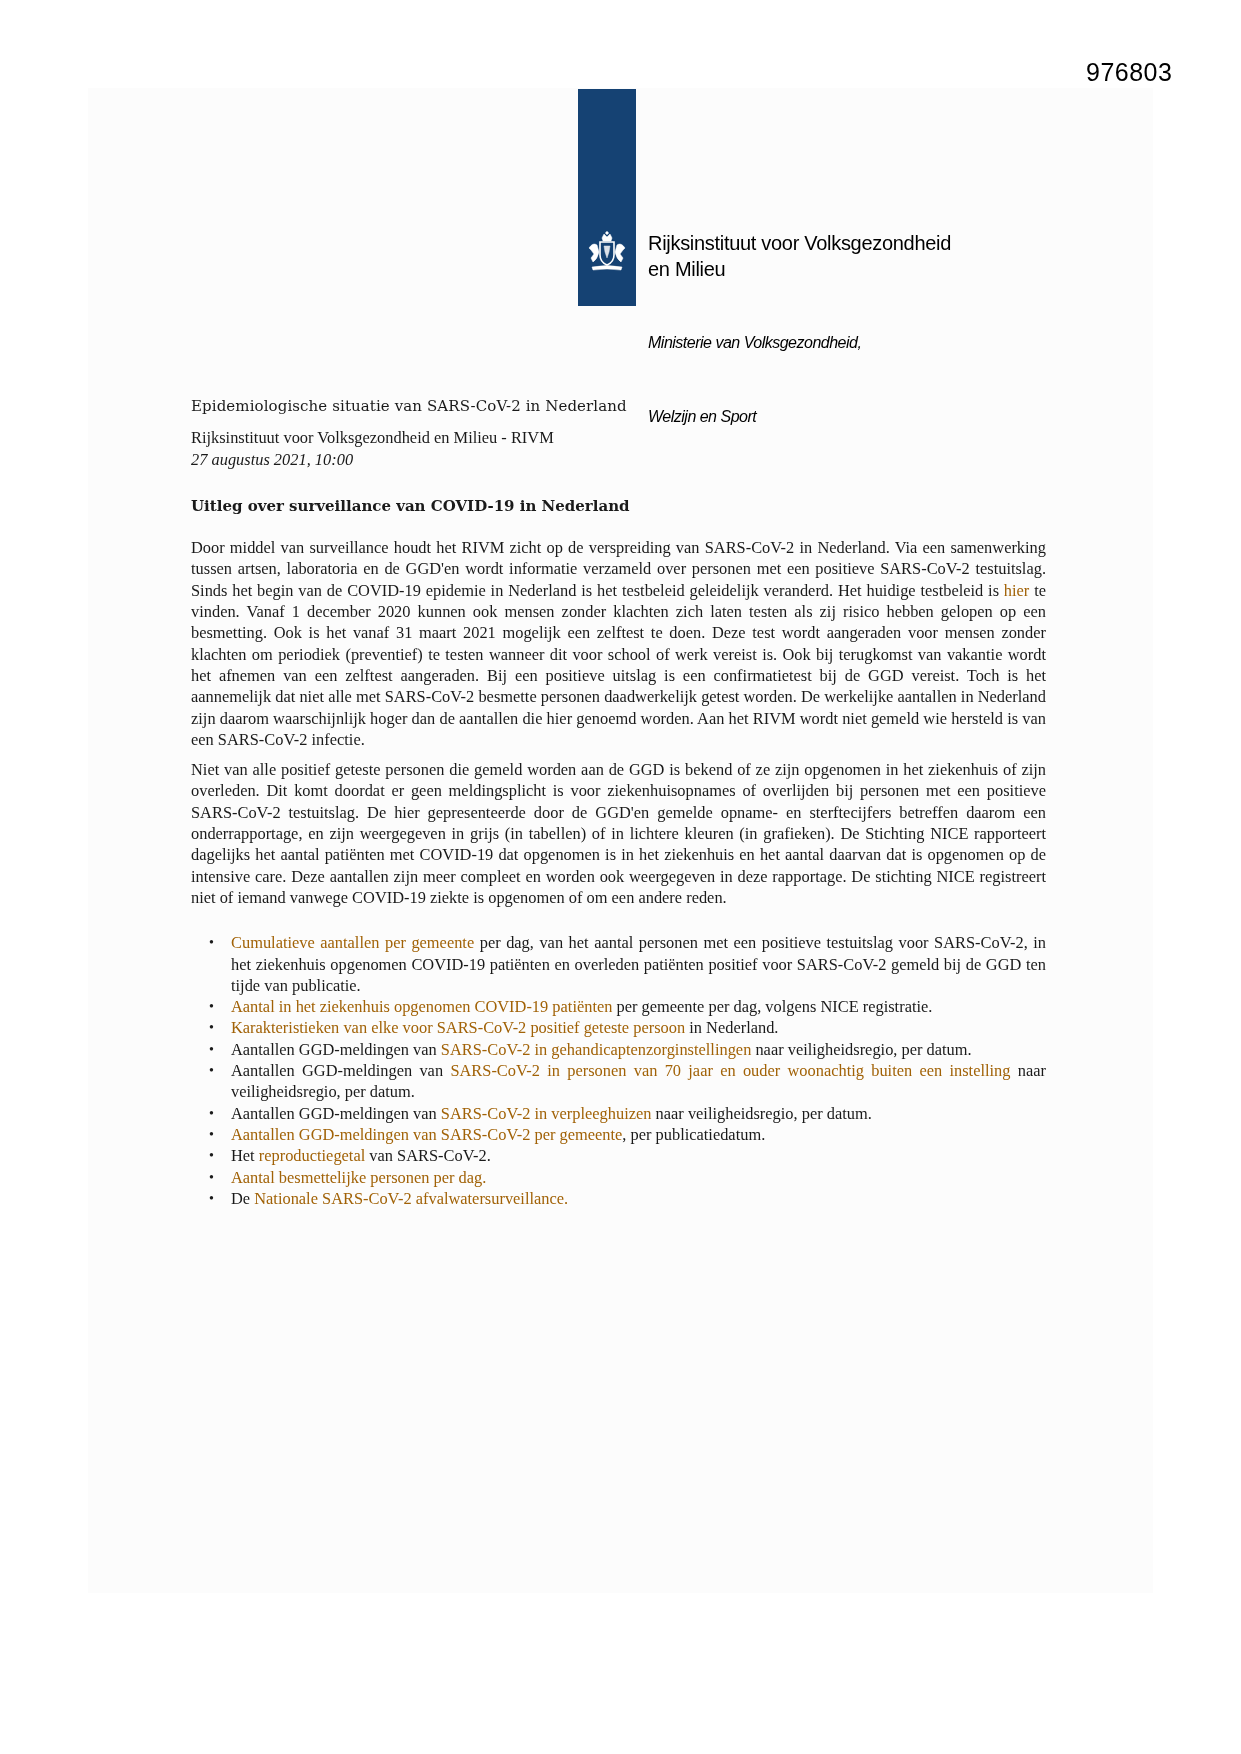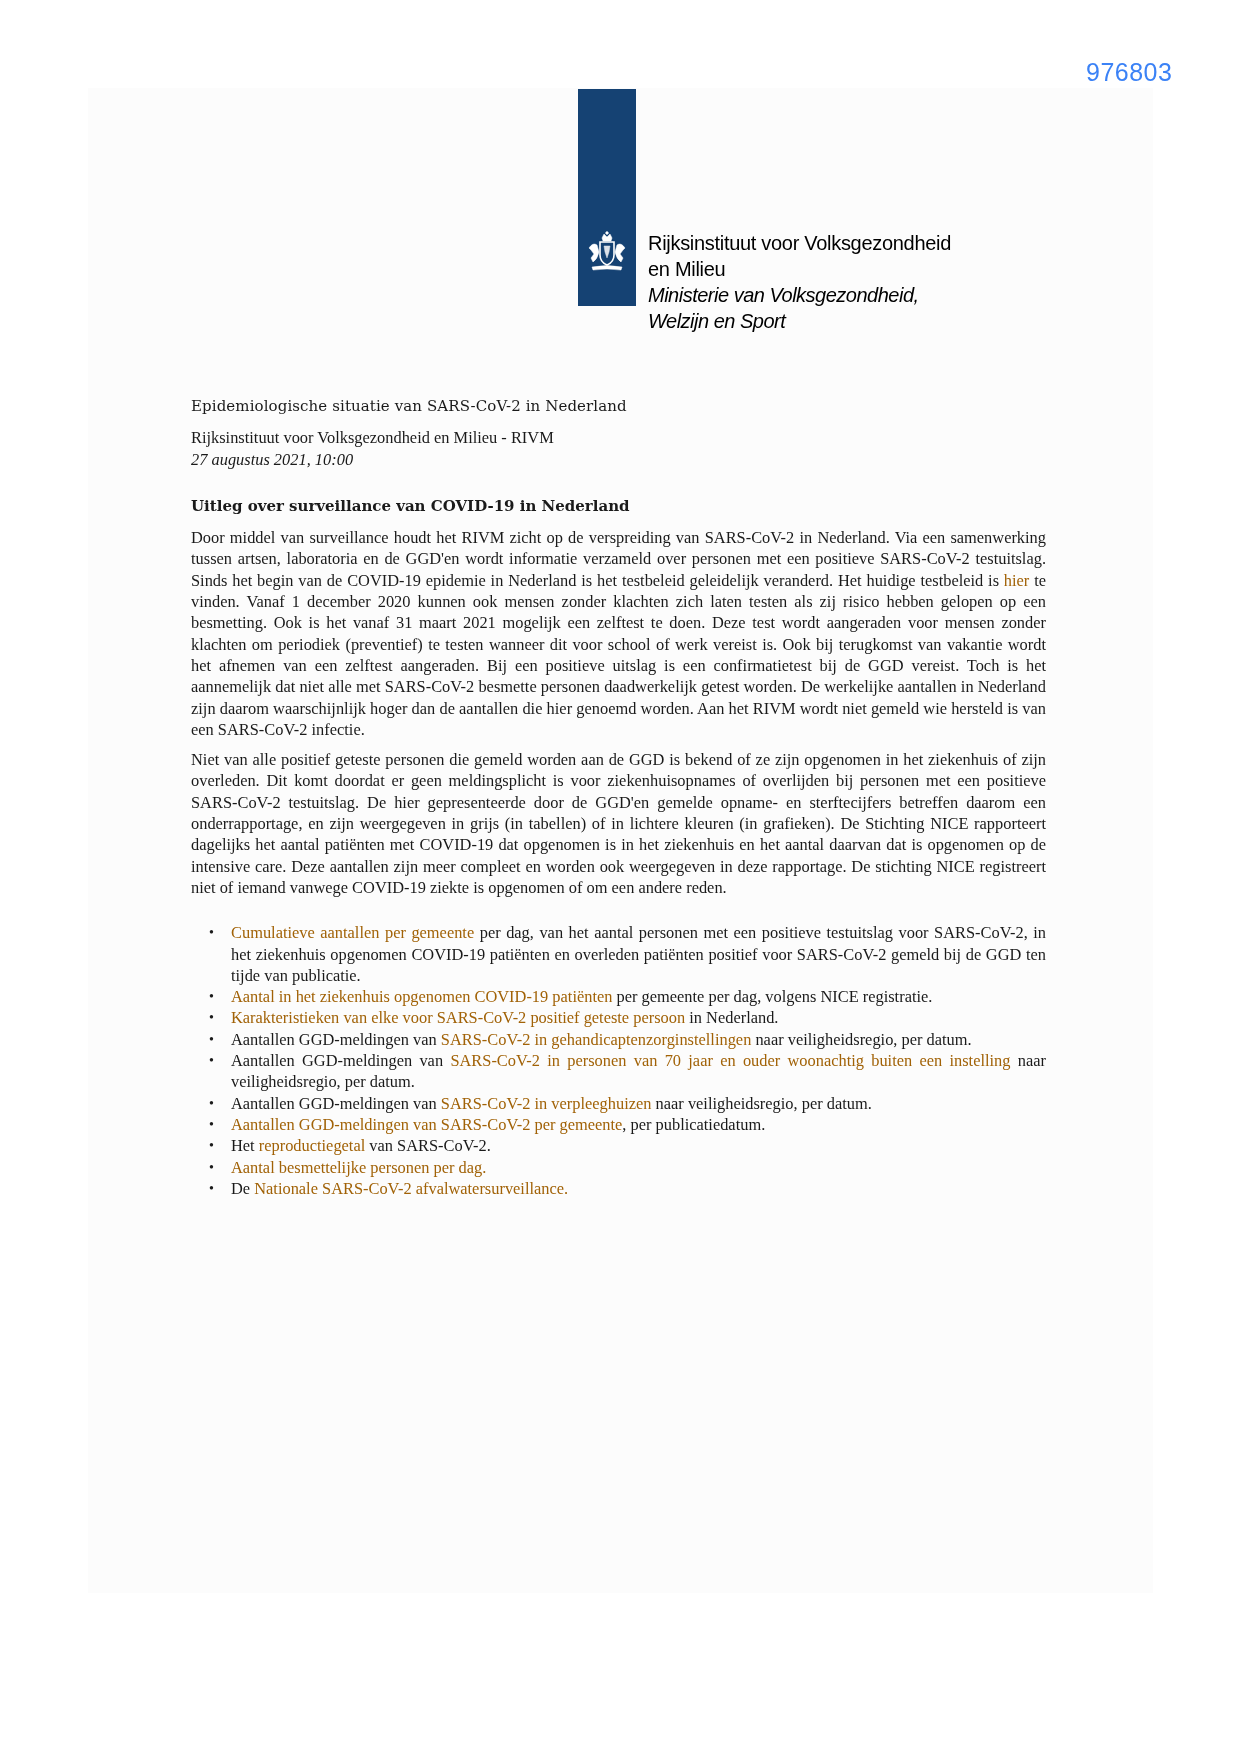--- a/index.html
+++ b/index.html
@@ -14,21 +14,21 @@
       overflow: hidden;
       font-family: "DejaVu Serif", "Liberation Serif", serif;
       color: #1a1a1a;
     }
     .doc-id {
       position: absolute;
       top: 58px;
       left: 1086px;
       font-family: "Liberation Sans", sans-serif;
       font-size: 25px;
-      color: #3b82f6;
+      color: #000000;
       letter-spacing: 0.5px;
     }
     .page-panel {
       position: absolute;
       left: 88px;
       top: 88px;
       width: 1065px;
       height: 1505px;
       background: #fcfcfc;
     }
@@ -53,24 +53,25 @@
       top: 230px;
       font-family: "Liberation Sans", sans-serif;
       color: #000000;
     }
     .logo-text .l1, .logo-text .l2 {
       font-size: 20px;
       line-height: 26px;
       letter-spacing: -0.3px;
     }
     .logo-text .l3, .logo-text .l4 {
-      font-size: 20px;
+      font-size: 16px;
       line-height: 26px;
       font-style: italic;
       letter-spacing: -0.5px;
+      margin-top: 48px;
     }
     .content {
       position: absolute;
       left: 191px;
       top: 396px;
       width: 855px;
       font-family: "Liberation Serif", serif;
       font-size: 16.4px;
       line-height: 21.3px;
     }
@@ -87,21 +88,21 @@
     .meta-date {
       margin: 0;
       font-style: italic;
     }
     .section-heading {
       font-family: "DejaVu Serif", serif;
       font-weight: bold;
       font-size: 15px;
       margin: 0;
     }
-    .h-uitleg { margin-top: 26px; margin-bottom: 10px; }
+    .h-uitleg { margin-top: 26px; margin-bottom: 20px; }
     .h-open { margin-top: 26px; margin-bottom: 10px; }
     .para {
       margin: 0;
       text-align: justify;
     }
     .para + .para { margin-top: 9px; }
     a, .link {
       color: #a16207;
       text-decoration: none;
     }

